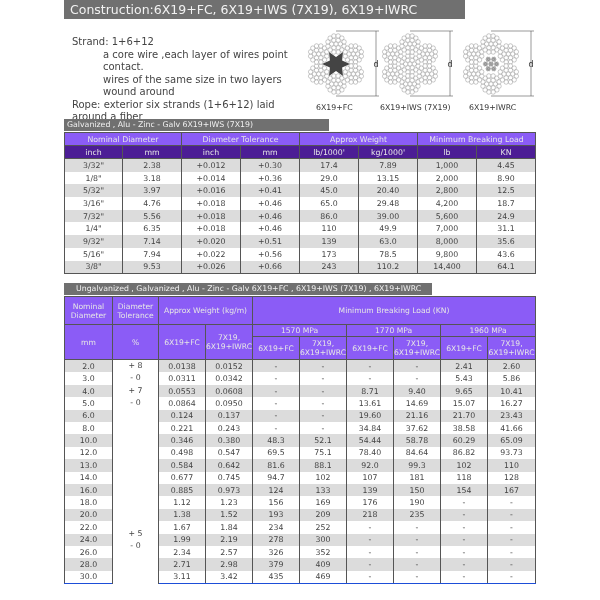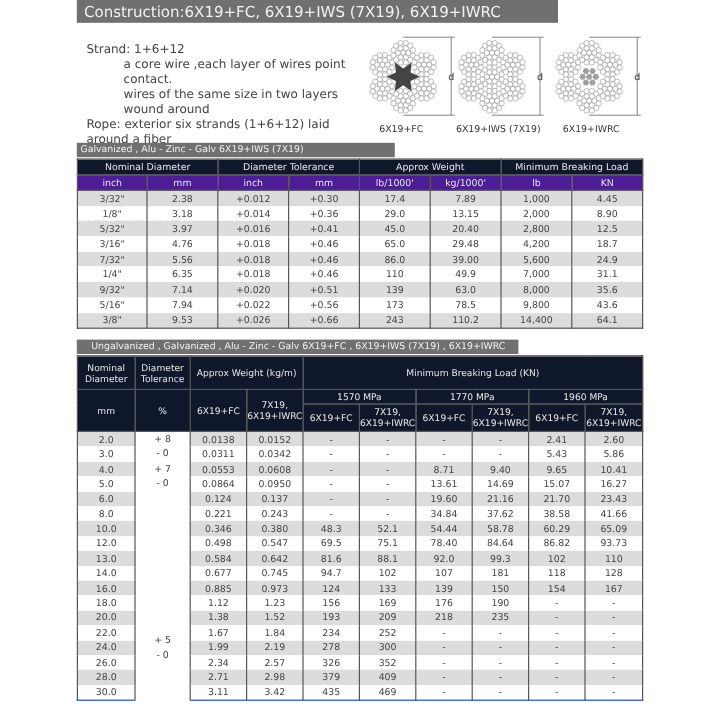--- a/index.html
+++ b/index.html
@@ -5,21 +5,21 @@
   html, body { margin:0; padding:0; background:#ffffff; }
   body { width:600px; height:600px; position:relative; overflow:hidden; font-family:"DejaVu Sans", sans-serif; color:#333; }
   .title-bar { position:absolute; left:64px; top:0; width:395px; height:19px; background:#707070; color:#f2f2f2; font-size:12.5px; line-height:19px; padding-left:6px; white-space:nowrap; }
   .desc { position:absolute; left:72px; top:36px; font-size:10px; line-height:12.5px; color:#444; width:240px; }
   .desc .ind { padding-left:31px; }
   .desc .ind2 { padding-left:26px;margin-top:28px; }
   .diagram { position:absolute; top:29px; }
   .diag-label { position:absolute; font-size:7.8px; color:#333; white-space:nowrap; text-align:center; }
   .sec-title { position:absolute; left:64px; background:#707070; color:#f2f2f2; font-size:7.8px; height:12px; line-height:12px; padding-left:3px; white-space:nowrap; }
   table { position:absolute; border-collapse:collapse; font-size:7.8px; color:#444; table-layout:fixed; }
-  th { background:#0f172a; color:#e6e6e6; font-weight:normal; border:1px solid #555; text-align:center; padding:0; }
+  th { background:#8b5cf6; color:#e6e6e6; font-weight:normal; border:1px solid #555; text-align:center; padding:0; }
   td { border-left:1px solid #555; border-right:1px solid #555; text-align:center; padding:0; height:12.7px; }
   tr.g td { background:#dcdcdc; }
   tr.w td { background:#ffffff; }
   .t1 { left:64px; top:132px; width:471px; }
   .t1 th { height:12px; }
   .t1 tr.sub th { background:#4c1d95; }
   .t1 tbody tr:last-child td { border-bottom:1px solid #555; }
   .t2 { left:64px; top:296px; width:471px; }
   .t2 th { font-size:7.6px; line-height:9px; }
   .t2 td { height:12.4px; }

